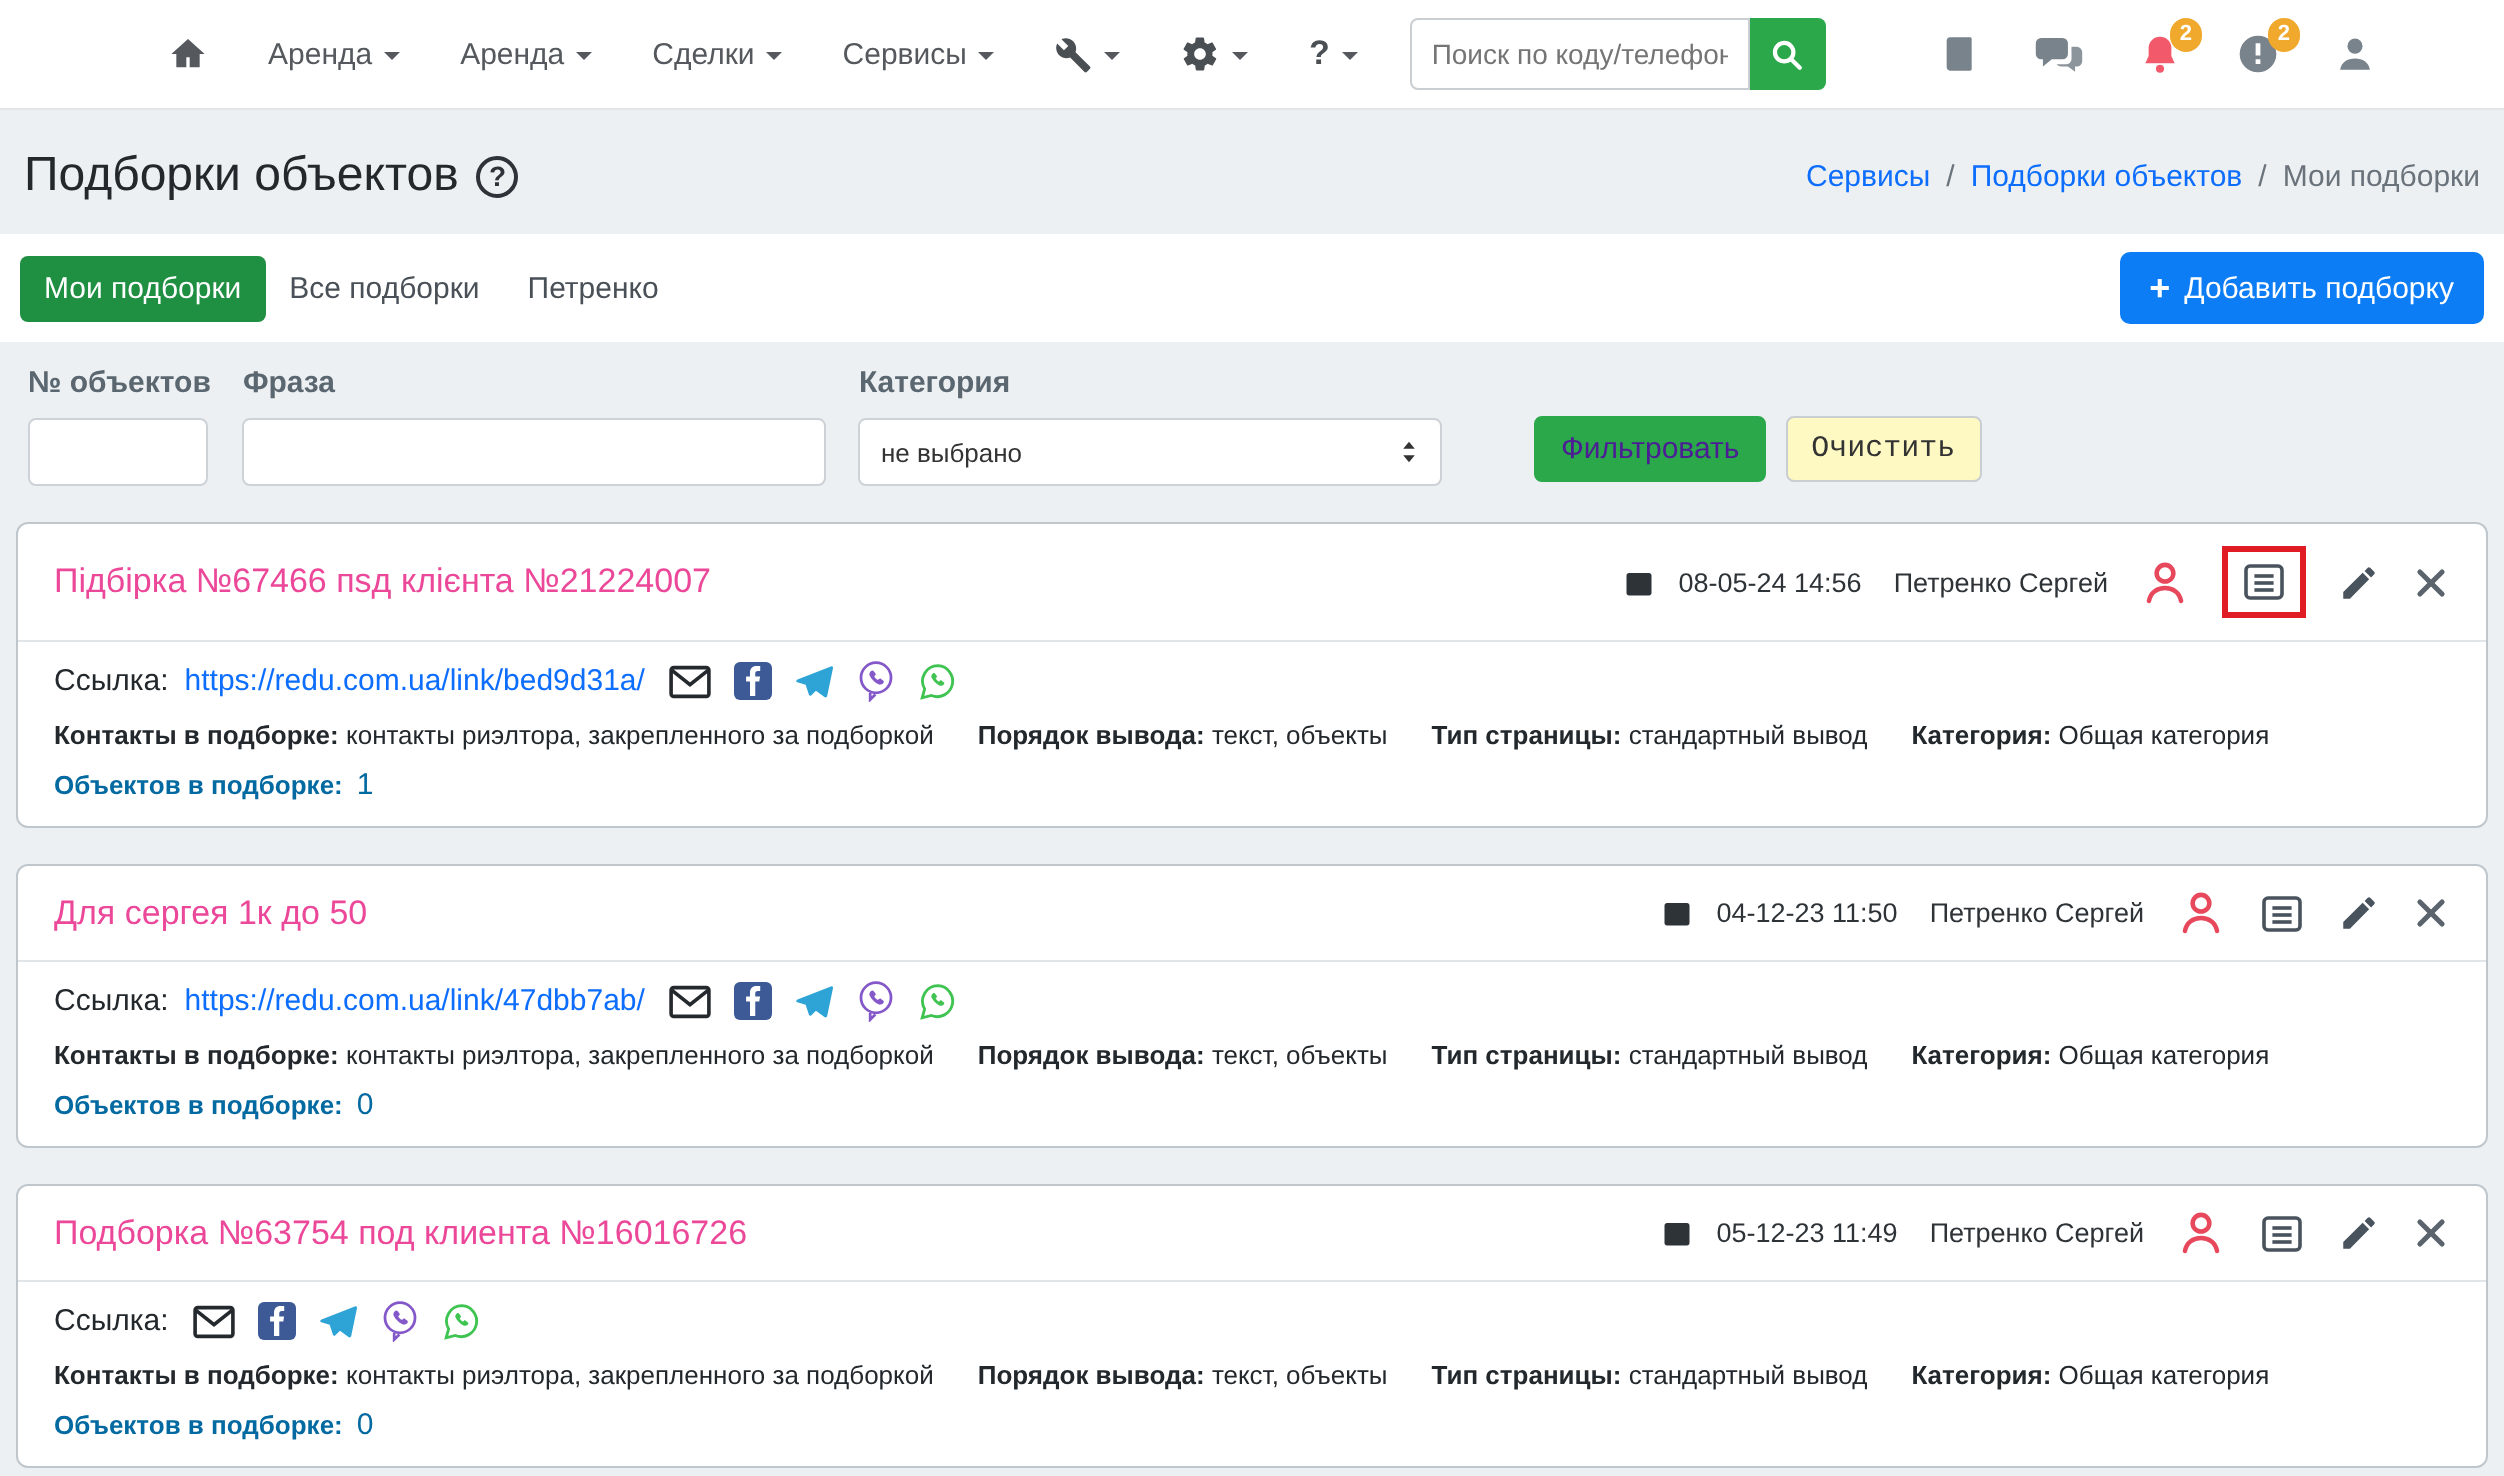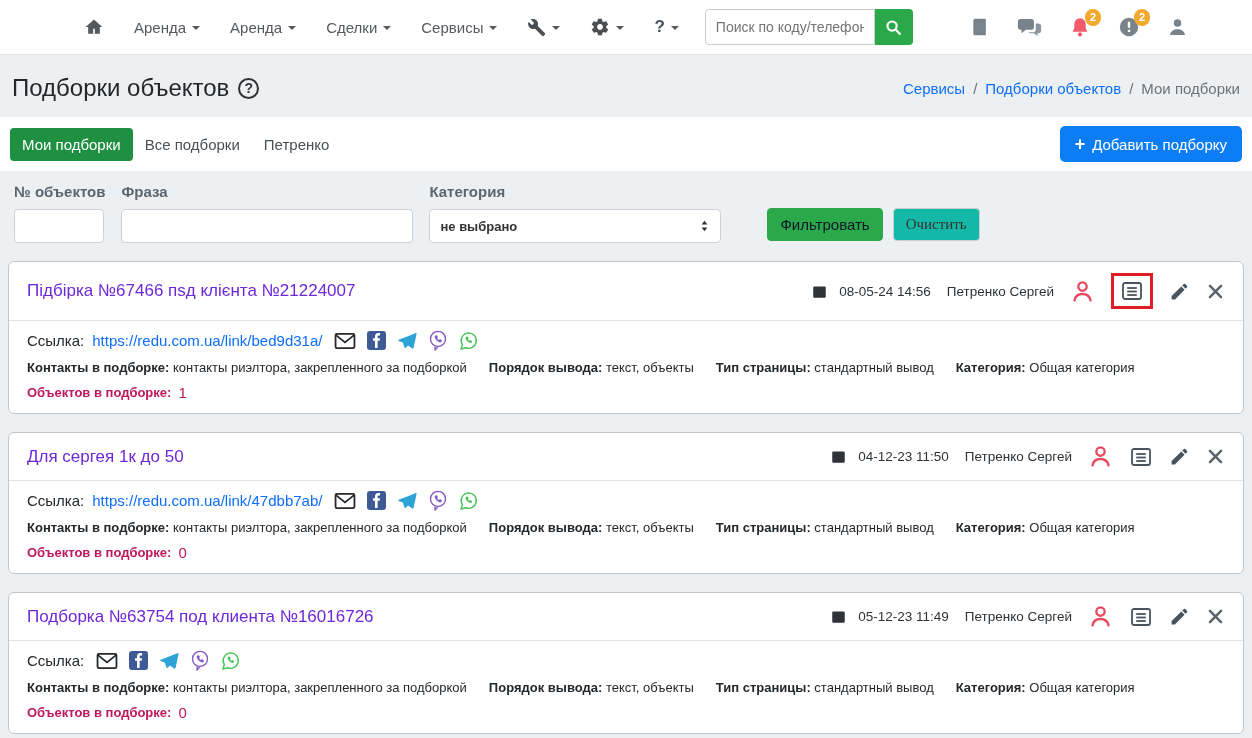--- a/index.html
+++ b/index.html
@@ -65,45 +65,45 @@
   .field .flabel { font-size: 15px; font-weight: 700; color: #5b6770; }
   .field input {
     height: 34px; border: 1px solid #ccd2d7; border-radius: 4px; background: #fff;
     padding: 0 8px; font-size: 14px; outline: none; font-family: inherit;
   }
   .f-number input { width: 90px; }
   .f-phrase input { width: 292px; }
   .selectbox {
     width: 292px; height: 34px; border: 1px solid #ccd2d7; border-radius: 4px; background: #fff;
     display: flex; align-items: center; justify-content: space-between; padding: 0 10px;
-    font-size: 13px; color: #333; cursor: pointer; font-weight: bold;
+    font-size: 13px; color: #333; cursor: pointer;
   }
   .filter-actions { display: flex; gap: 10px; margin-left: 30px; padding-bottom: 2px; }
-  .btn-filter { background: #2aa84a; border: 1px solid #2aa84a; color: #0f172a; font-size: 15px; padding: 7px 12px; border-radius: 4px; cursor: pointer; font-family: inherit; }
-  .btn-clear  { background: #14b8a6; border: 1px solid #c9ced2; color: #333; font-size: 15px; padding: 7px 12px; border-radius: 4px; cursor: pointer; font-family: Liberation Serif, serif; }
+  .btn-filter { background: #2aa84a; border: 1px solid #2aa84a; color: #4c1d95; font-size: 15px; padding: 7px 12px; border-radius: 4px; cursor: pointer; font-family: inherit; }
+  .btn-clear  { background: #fef9c3; border: 1px solid #c9ced2; color: #333; font-size: 15px; padding: 7px 12px; border-radius: 4px; cursor: pointer; font-family: Liberation Mono, monospace; }
 
   
   .cards { padding: 0 8px; }
   .card { background: #fff; border: 1px solid #bfc7cd; border-radius: 6px; margin-bottom: 18px; }
   .card-header { display: flex; align-items: center; padding: 11px 18px; border-bottom: 1px solid #e1e5e8; }
-  .card-title { font-size: 17px; font-weight: 400; color: #6d28d9; margin: 0; }
+  .card-title { font-size: 17px; font-weight: 400; color: #ec4899; margin: 0; }
   .card-meta { margin-left: auto; display: flex; align-items: center; gap: 16px; font-size: 13.5px; color: #2e3338; white-space: nowrap; }
   .meta-date { display: flex; align-items: flex-end; gap: 12px; }
   .icon-btn { color: #49535d; cursor: pointer; display: inline-flex; }
   .person-red { color: #e8485c; }
   .hl { border: 3px solid #e01c24; padding: 3px 6px; display: inline-flex; align-items: center; }
   .card-body { padding: 9px 18px 12px; }
   .link-row { display: flex; align-items: center; gap: 8px; font-size: 15px; color: #23282d; margin-bottom: 9px; }
   .link-row .url { color: #0d6efd; text-decoration: none; cursor: pointer; }
   .soc { display: inline-flex; align-items: center; gap: 11px; margin-left: 4px; }
   .soc > span { display: inline-flex; cursor: pointer; }
   .fb { width: 19px; height: 19px; background: #3d5a96; border-radius: 3px; display: inline-flex; align-items: center; justify-content: center; }
   .meta-row { display: flex; gap: 22px; font-size: 13px; color: #23282d; margin-bottom: 9px; flex-wrap: wrap; }
   .meta-row b { font-weight: 700; }
-  .objects-row { font-size: 13px; font-weight: 700; color: #be185d; display: flex; align-items: center; gap: 7px; }
+  .objects-row { font-size: 13px; font-weight: 700; color: #0369a1; display: flex; align-items: center; gap: 7px; }
   .objects-row .count { font-size: 15px; font-weight: 400; }
 </style>
 </head>
 <body>
 
 <header class="topbar">
   <nav class="nav">
     <span class="nav-item">
       <span>
         <svg width="20" height="20" viewBox="0 0 24 24" fill="#55595e">

